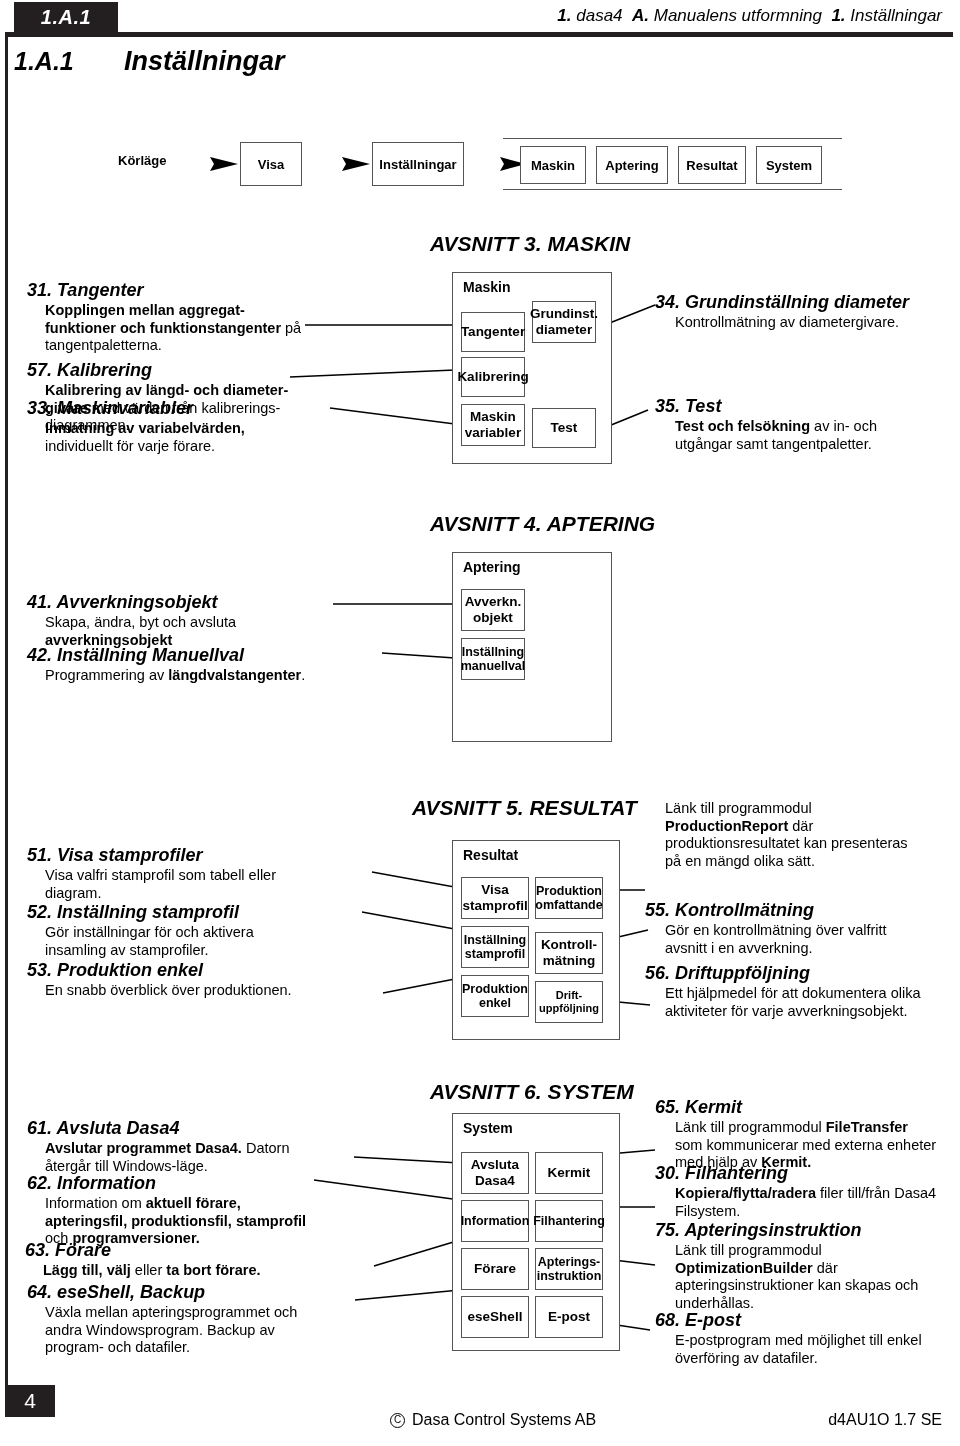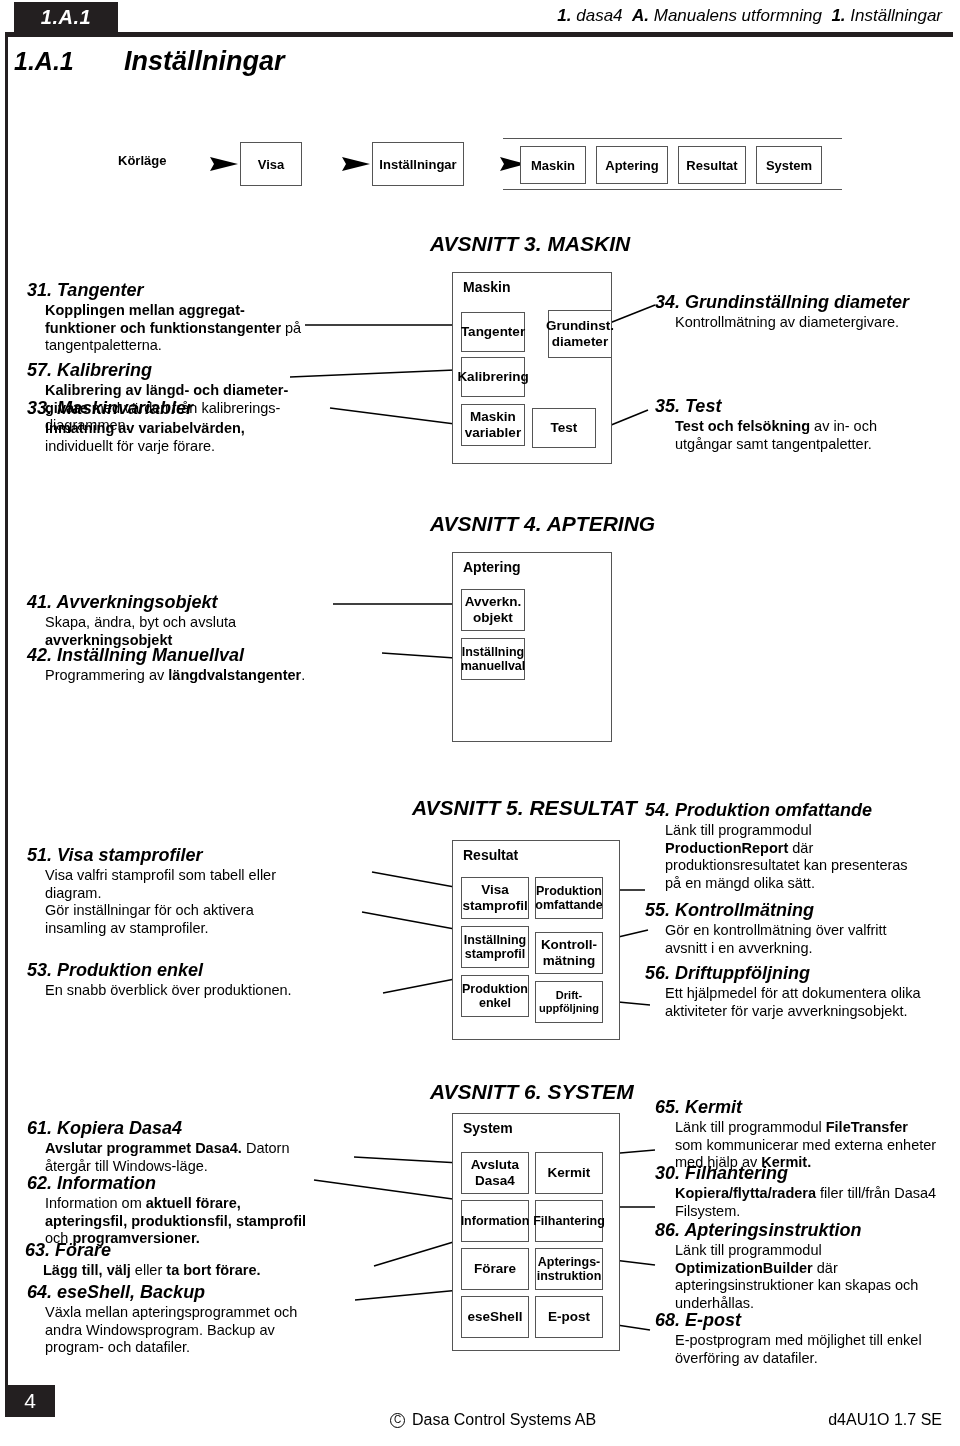--- a/index.html
+++ b/index.html
@@ -206,21 +206,21 @@
 </svg>
 
 <div class="sect-title" style="left:430px; top:232px;">AVSNITT 3. MASKIN</div>
 
 <div class="panel" style="left:452px; top:272px; width:160px; height:192px;">
   <div class="panel-title">Maskin</div>
 </div>
 <div class="mbox" style="left:461px; top:312px; width:64px; height:40px;">
   <span>Tangenter</span>
 </div>
-<div class="mbox" style="left:532px; top:310px; width:64px; height:48px;margin-left:16px;">
+<div class="mbox" style="left:532px; top:301px; width:64px; height:42px;">
   <span>Grundinst.<br>diameter</span>
 </div>
 <div class="mbox" style="left:461px; top:357px; width:64px; height:40px;">
   <span>Kalibrering</span>
 </div>
 <div class="mbox" style="left:461px; top:404px; width:64px; height:42px;">
   <span>Maskin<br>variabler</span>
 </div>
 <div class="mbox" style="left:532px; top:408px; width:64px; height:40px;">
   <span>Test</span>
@@ -315,35 +315,35 @@
 </div>
 
 <div class="item" style="left:27px; top:845px; width:350px;">
   <div class="item-h">
     <span class="n">51.</span>
     <span>Visa stamprofiler</span>
   </div>
   <div class="item-b">Visa valfri stamprofil som tabell eller<br>diagram.</div>
 </div>
 <div class="item" style="left:27px; top:902px; width:350px;">
+  <div class="item-h">
+    <span class="n">52.</span>
+    <span>Inställning stamprofil</span>
+  </div>
   <div class="item-b">Gör inställningar för och aktivera<br>insamling av stamprofiler.</div>
 </div>
 <div class="item" style="left:27px; top:960px; width:360px;">
   <div class="item-h">
     <span class="n">53.</span>
     <span>Produktion enkel</span>
   </div>
   <div class="item-b">En snabb överblick över produktionen.</div>
 </div>
 
 <div class="item right" style="left:645px; top:800px; width:310px;">
-  <div class="item-h">
-    <span class="n">54.</span>
-    <span>Produktion omfattande</span>
-  </div>
   <div class="item-b">Länk till programmodul<br><b>ProductionReport</b> där<br>produktionsresultatet kan presenteras<br>på en mängd olika sätt.</div>
 </div>
 <div class="item right" style="left:645px; top:900px; width:310px;">
   <div class="item-h">
     <span class="n">55.</span>
     <span>Kontrollmätning</span>
   </div>
   <div class="item-b">Gör en kontrollmätning över valfritt<br>avsnitt i en avverkning.</div>
 </div>
 <div class="item right" style="left:645px; top:963px; width:310px;">
@@ -380,21 +380,21 @@
 <div class="mbox" style="left:461px; top:1296px; width:68px; height:42px;">
   <span>eseShell</span>
 </div>
 <div class="mbox" style="left:535px; top:1296px; width:68px; height:42px;">
   <span>E-post</span>
 </div>
 
 <div class="item" style="left:27px; top:1118px; width:330px;">
   <div class="item-h">
     <span class="n">61.</span>
-    <span>Kopiera Dasa4</span>
+    <span>Avsluta Dasa4</span>
   </div>
   <div class="item-b"><b>Avslutar programmet Dasa4.</b> Datorn<br>återgår till Windows-läge.</div>
 </div>
 <div class="item" style="left:27px; top:1173px; width:350px;">
   <div class="item-h">
     <span class="n">62.</span>
     <span>Information</span>
   </div>
   <div class="item-b">Information om <b>aktuell förare,</b><br><b>apteringsfil, produktionsfil, stamprofil</b><br>och <b>programversioner.</b></div>
 </div>
@@ -422,21 +422,21 @@
 </div>
 <div class="item right" style="left:655px; top:1163px; width:305px;">
   <div class="item-h">
     <span class="n">30.</span>
     <span>Filhantering</span>
   </div>
   <div class="item-b"><b>Kopiera/flytta/radera</b> filer till/från Dasa4<br>Filsystem.</div>
 </div>
 <div class="item right" style="left:655px; top:1220px; width:305px;">
   <div class="item-h">
-    <span class="n">86.</span>
+    <span class="n">75.</span>
     <span>Apteringsinstruktion</span>
   </div>
   <div class="item-b">Länk till programmodul<br><b>OptimizationBuilder</b> där<br>apteringsinstruktioner kan skapas och<br>underhållas.</div>
 </div>
 <div class="item right" style="left:655px; top:1310px; width:305px;">
   <div class="item-h">
     <span class="n">68.</span>
     <span>E-post</span>
   </div>
   <div class="item-b">E-postprogram med möjlighet till enkel<br>överföring av datafiler.</div>

